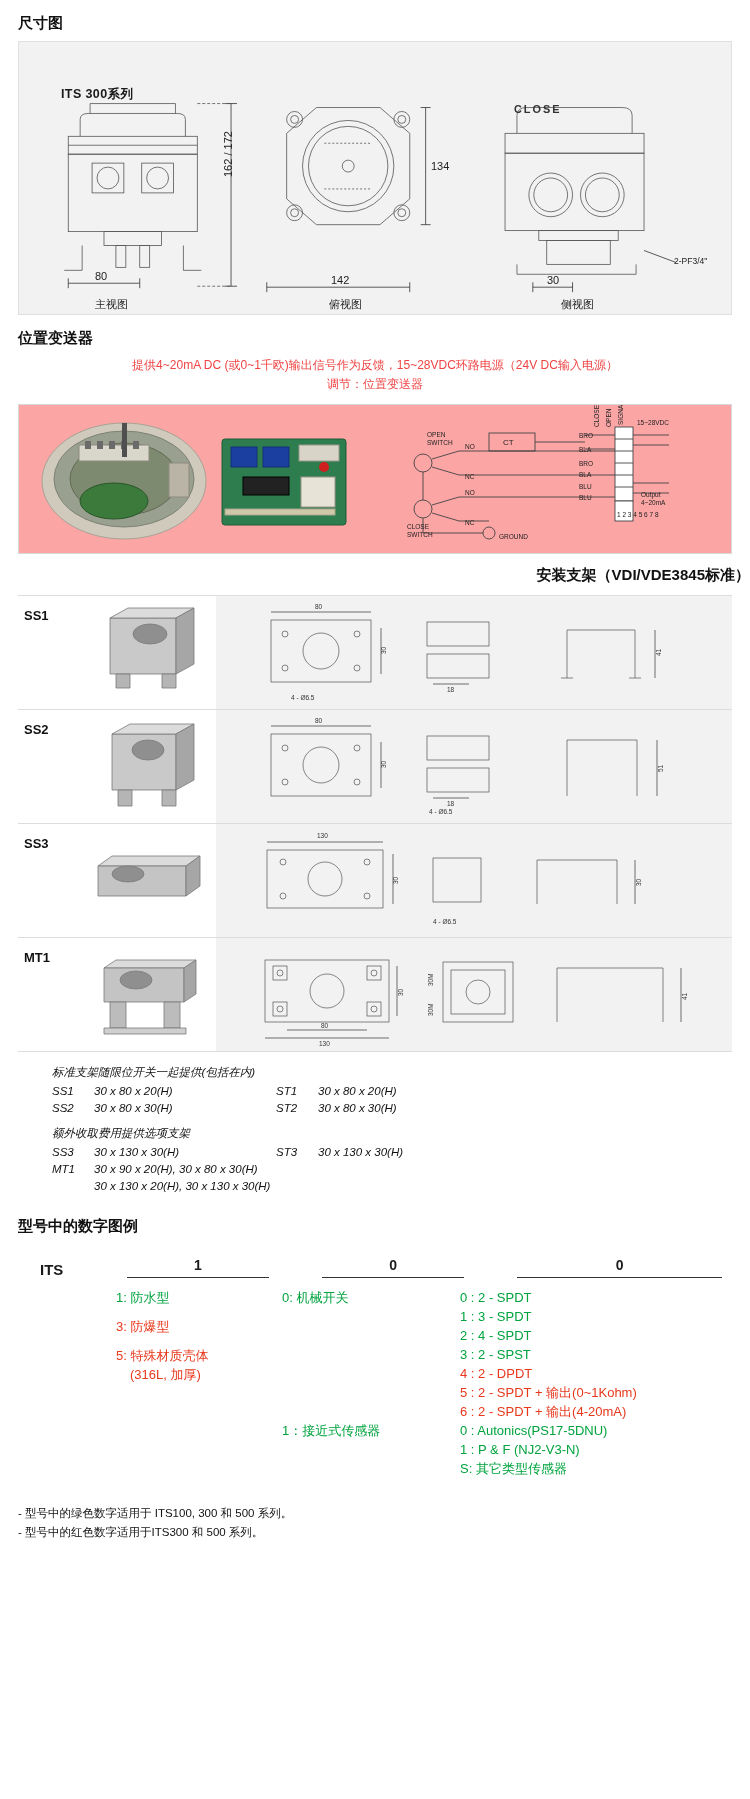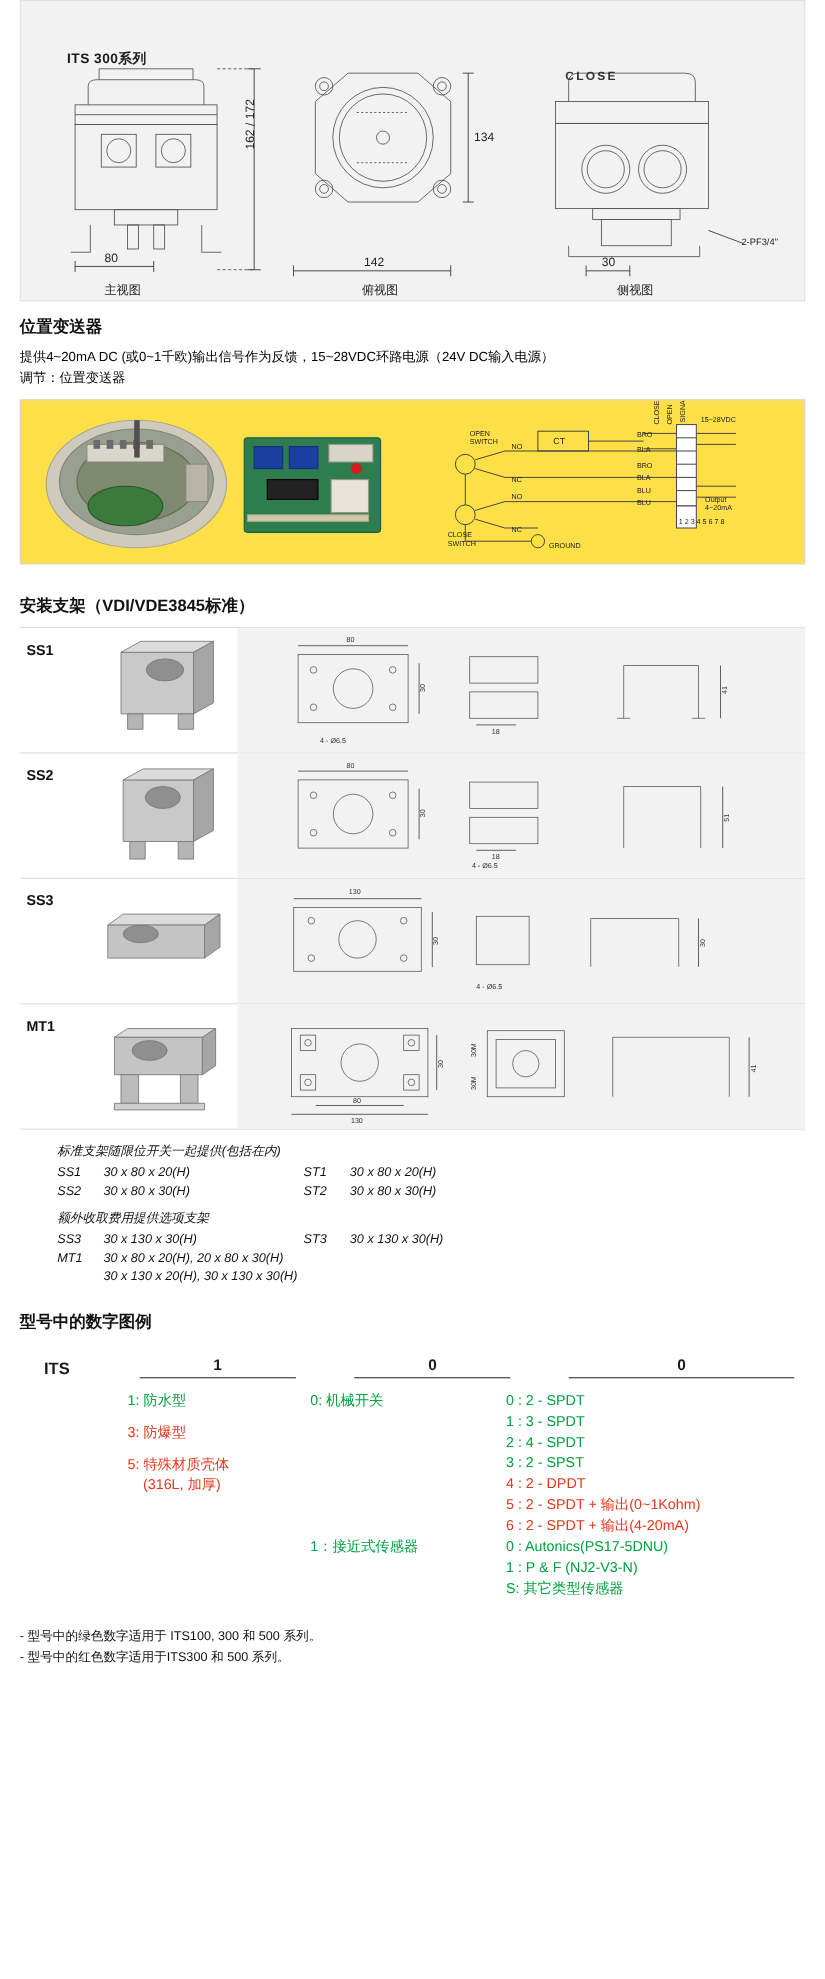--- a/index.html
+++ b/index.html
@@ -42,28 +42,29 @@
     color: #222;
   }
 
   .svgwrap { position:absolute; left:0; top:0; width:100%; height:100%; }
 
   
   .txt-block {
     margin: 0 18px;
     font-size: 12px;
     line-height: 19px;
-    color: #000000;
+    color: #ef4444;
+    text-align: center;
   }
   .photo-panel {
     margin: 10px 18px 0 18px;
     border: 1px solid #d8d8d8;
     height: 150px;
     position: relative;
-    background: #fde047;
+    background: #fca5a5;
     overflow: hidden;
   }
 
   
   .bracket-table {
     margin: 10px 18px 0 18px;
     border-top: 1px solid #dddddd;
   }
   .bracket-row {
     display: flex;
@@ -140,20 +141,21 @@
     font-size: 11.5px;
     line-height: 19px;
     color: #111;
   }
 </style>
 </head>
 <body>
 
 <div class="page">
 
+  <div class="section-title">尺寸图</div>
 
   <div class="dim-panel">
     <div class="dim-title">ITS 300系列</div>
 
     <svg class="svgwrap" viewBox="0 0 714 274">
       <g stroke="#555" fill="none" stroke-width="0.8">
 
         <rect x="48" y="95" width="130" height="18"></rect>
         <rect x="48" y="113" width="130" height="78"></rect>
         <path d="M60,95 L60,78 Q60,72 68,72 L158,72 Q166,72 166,78 L166,95"></path>
@@ -324,21 +326,21 @@
         <text x="560" y="84">BLU</text>
           <text x="560" y="95">BLU</text>
         <text x="580" y="22" transform="rotate(-90 580 22)">CLOSE</text>
         <text x="592" y="22" transform="rotate(-90 592 22)">OPEN</text>
         <text x="604" y="20" transform="rotate(-90 604 20)">SIGNAL</text>
         <text x="598" y="112">1 2 3 4 5 6 7 8</text>
       </g>
     </svg>
   </div>
 
-  <div class="section-title" style="margin-top:28px;">安装支架（VDI/VDE3845标准）</div>
+  <div class="section-title" style="margin-top:12px;text-align:right;">安装支架（VDI/VDE3845标准）</div>
 
   <div class="bracket-table">
 
     <div class="bracket-row">
       <div class="bk-label">SS1</div>
       <div class="bk-photo">
         <svg width="140" height="110" viewBox="0 0 140 110">
           <g fill="#b9b9b9" stroke="#7a7a7a" stroke-width="0.8">
             <path d="M34,22 L100,22 L100,78 L34,78 Z" fill="#c9c9c9"></path>
             <path d="M34,22 L52,12 L118,12 L100,22 Z" fill="#dcdcdc"></path>
@@ -526,21 +528,21 @@
     <div class="grp">
       <div class="spec-head">额外收取费用提供选项支架</div>
       <div class="ln">
         <div class="c1">SS3</div>
         <div class="c2">30 x 130 x 30(H)</div>
         <div class="c3">ST3</div>
         <div class="c4">30 x 130 x 30(H)</div>
       </div>
       <div class="ln">
         <div class="c1">MT1</div>
-        <div class="c2">30 x 80 x 20(H), 20 x 80 x 30(H)</div>
+        <div class="c2">30 x 90 x 20(H), 30 x 80 x 30(H)</div>
         <div class="c3"></div>
         <div class="c4"></div>
       </div>
       <div class="ln">
         <div class="c1"></div>
         <div class="c2">30 x 130 x 20(H), 30 x 130 x 30(H)</div>
         <div class="c3"></div>
         <div class="c4"></div>
       </div>
     </div>

